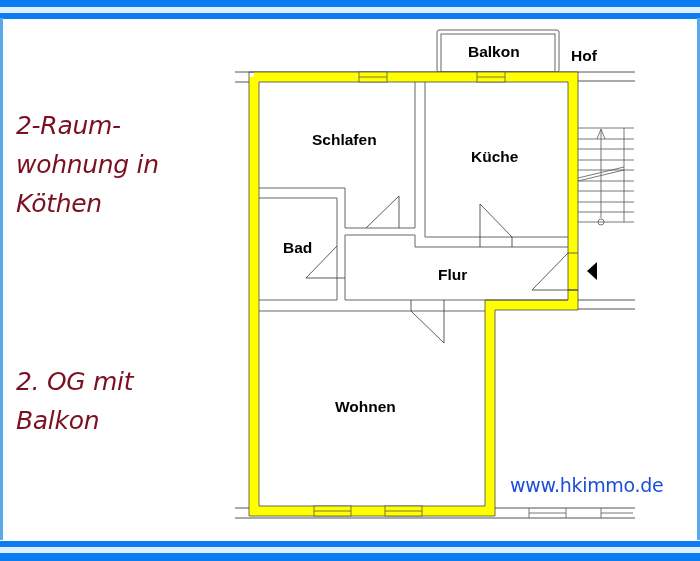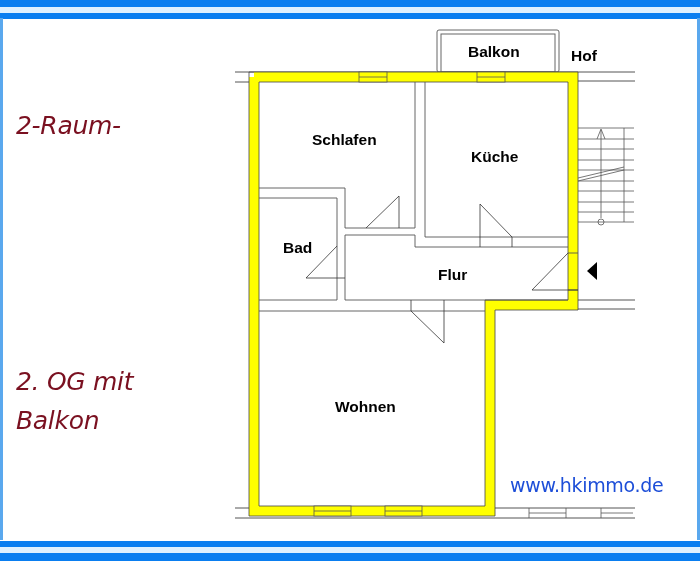--- a/index.html
+++ b/index.html
@@ -22,20 +22,22 @@
 <div class="band band-light" style="top:7px;height:6px;"></div>
 <div class="band band-blue" style="top:13px;height:6px;"></div>
 <div class="frame-left"></div>
 <div class="frame-right"></div>
 <div class="band band-blue" style="top:541px;height:6px;"></div>
 <div class="band band-light" style="top:547px;height:6px;"></div>
 <div class="band band-blue" style="top:553px;height:8px;"></div>
 
 <div class="promo" style="top:106px;">
   <div>2-Raum-</div>
+  <div>wohnung in</div>
+  <div>Köthen</div>
 </div>
 <div class="promo" style="top:362px;">
   <div>2. OG mit</div>
   <div>Balkon</div>
 </div>
 
 <svg class="plan" width="700" height="561" viewBox="0 0 700 561">
 
   <g stroke="#555" stroke-width="1" fill="none">
     <line x1="235" y1="72" x2="635" y2="72"></line>

